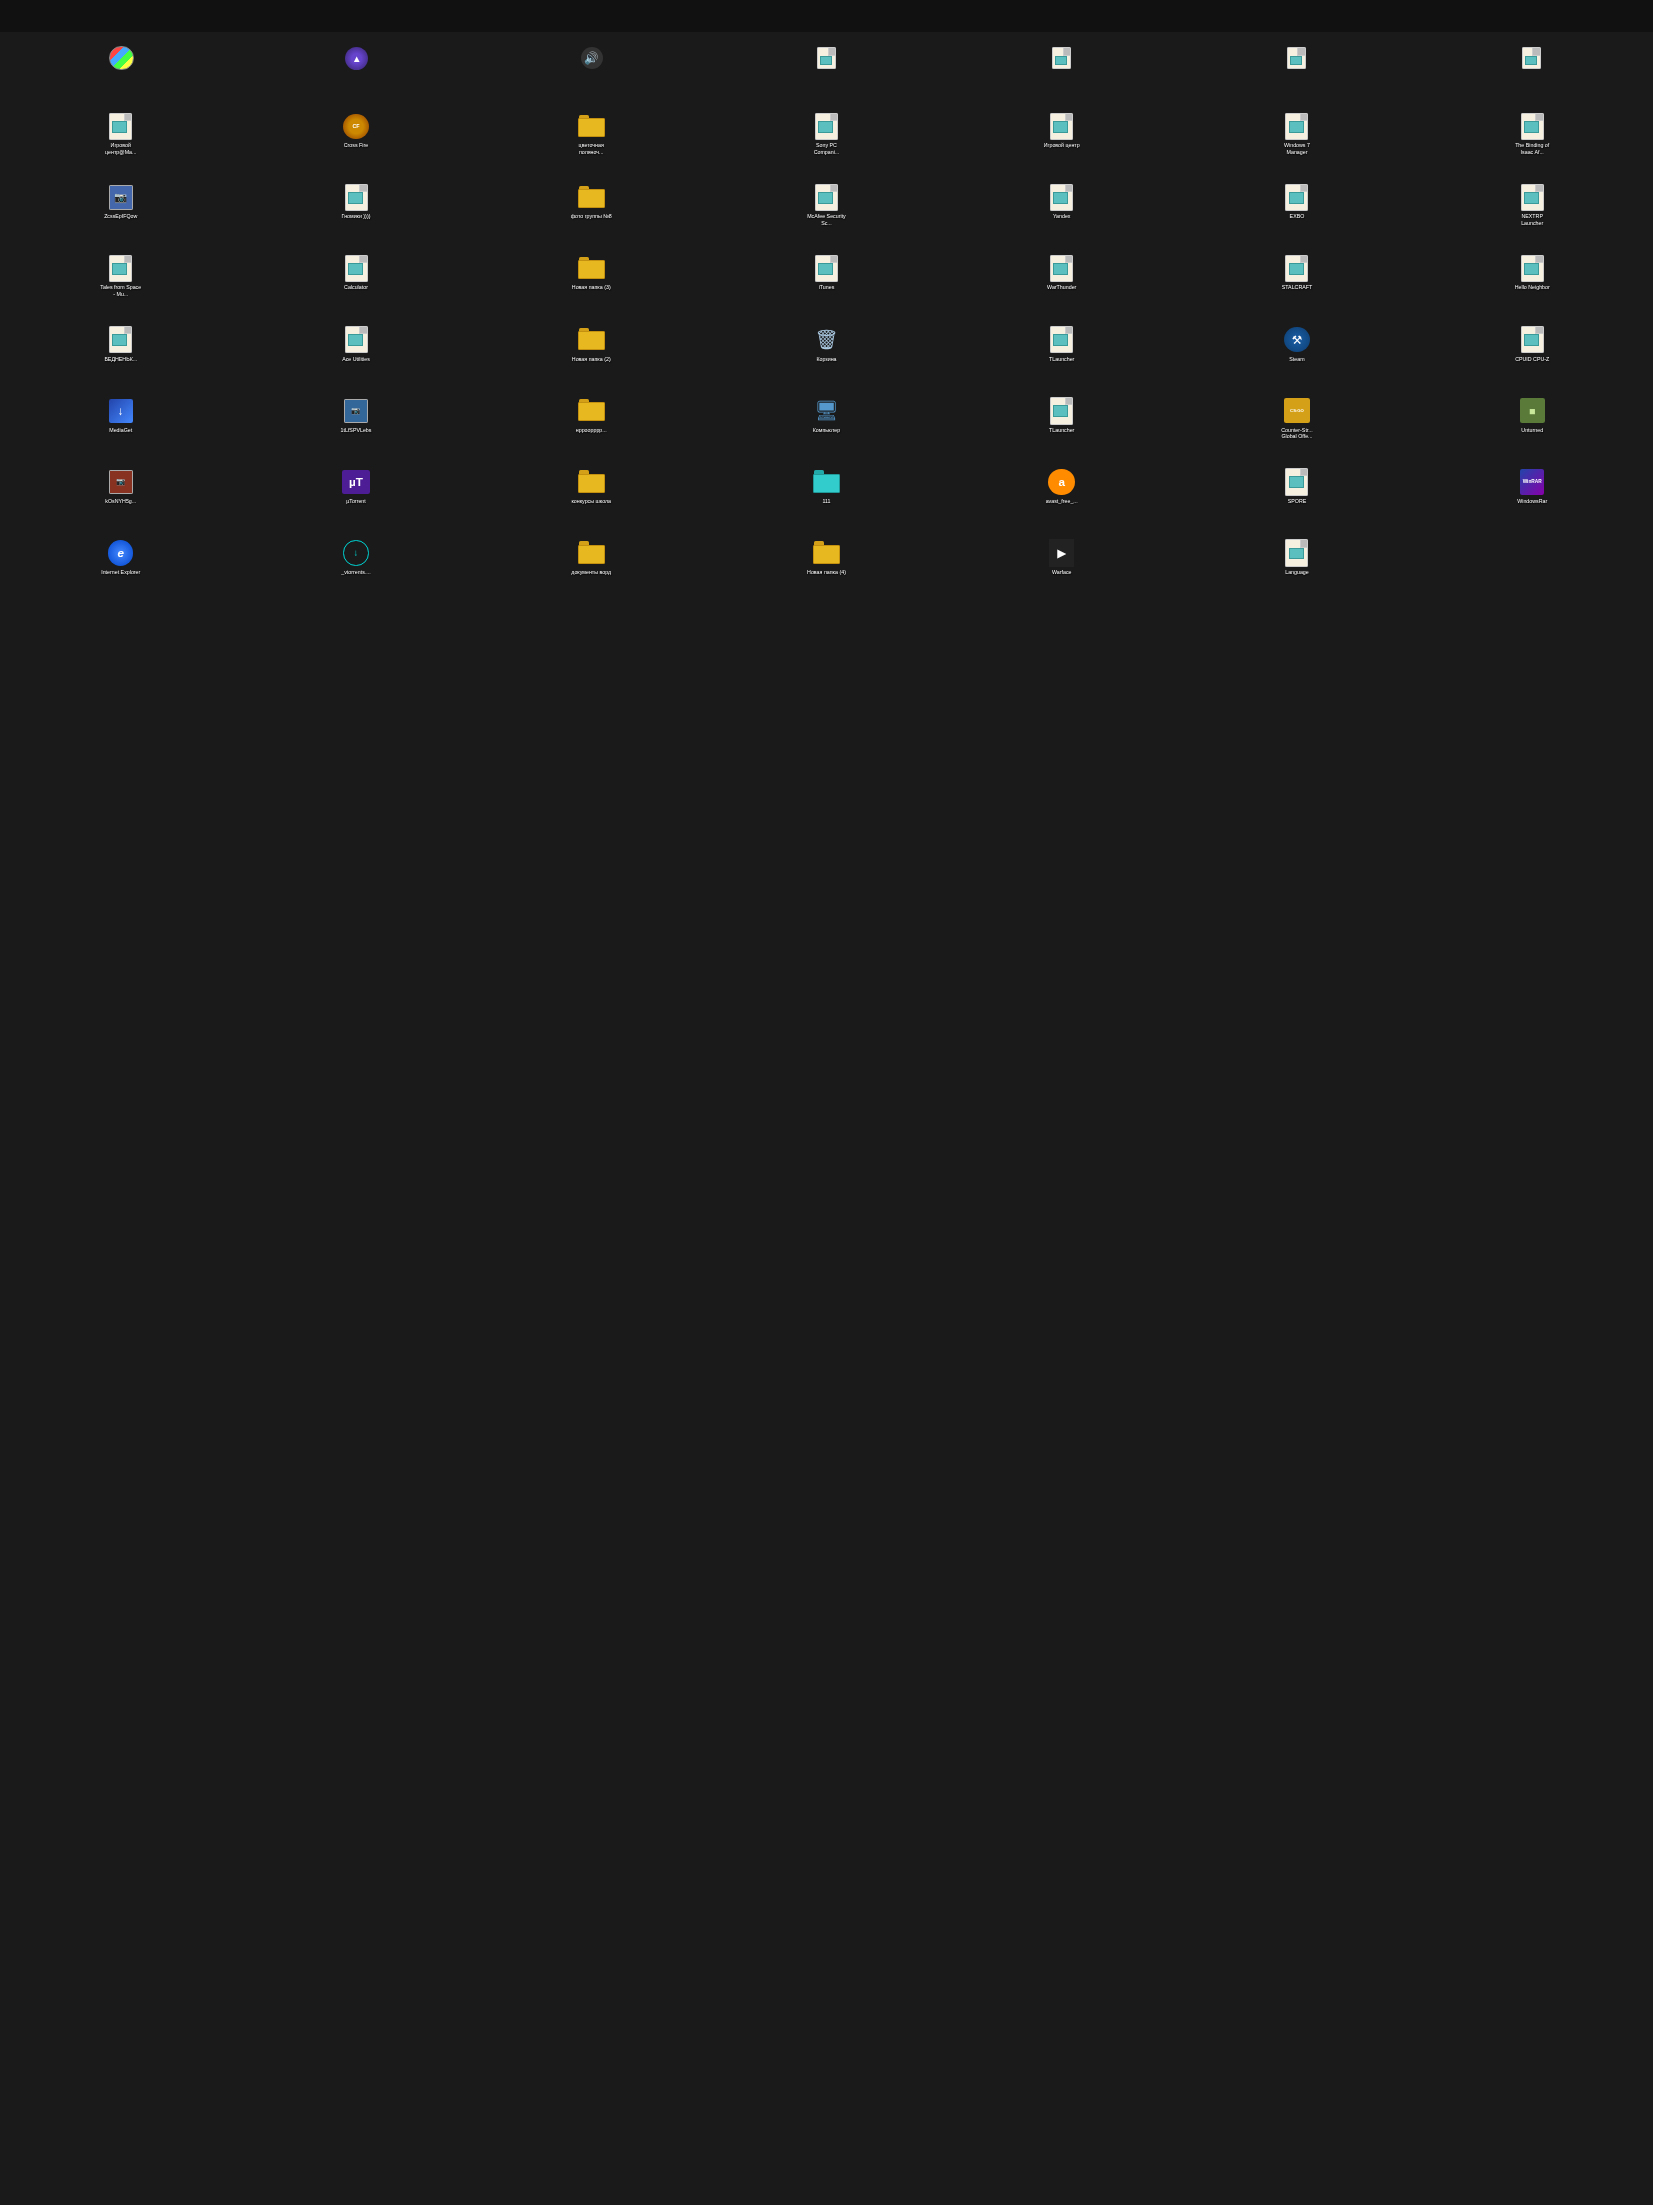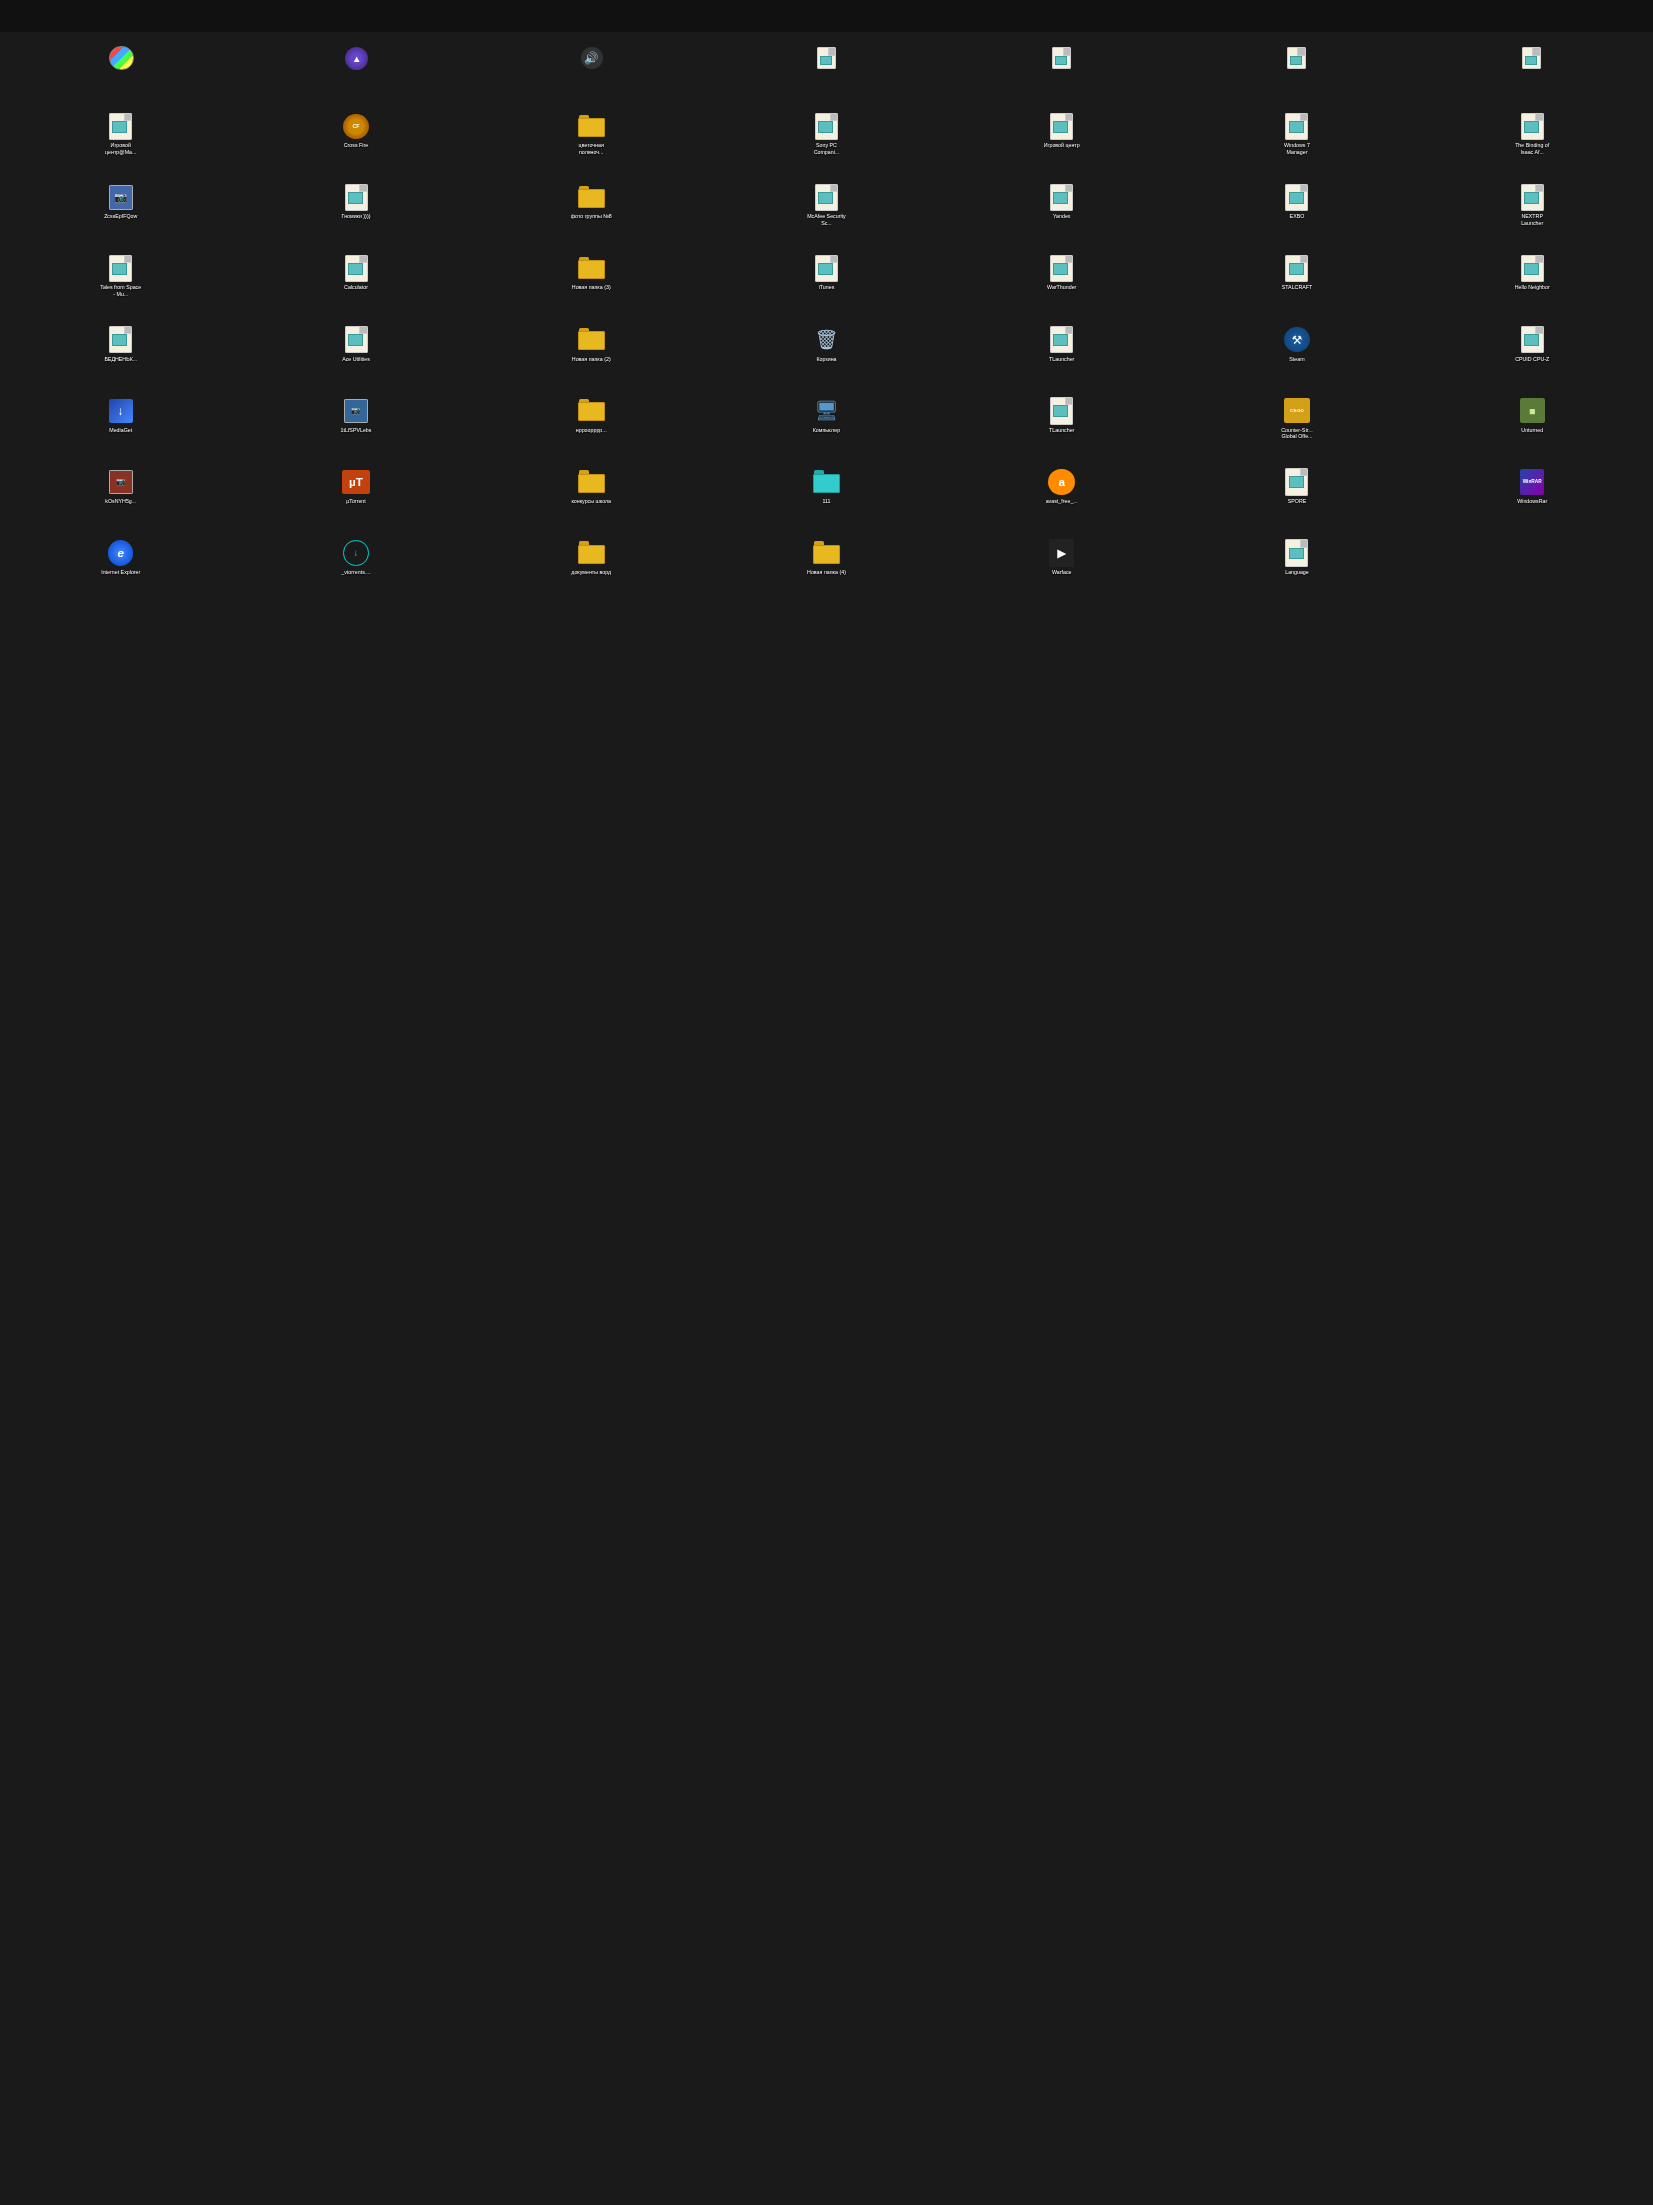--- a/index.html
+++ b/index.html
@@ -265,21 +265,21 @@
       align-items: center;
       justify-content: center;
       color: #fff;
       font-size: 11.7px;
       font-weight: bold;
       font-style: italic;
     }
     .utorrent-icon {
       width: 48px;
       height: 24.4px;
-      background: #c2410c;
+      background: #4c1d95;
       border-radius: 2.1px;
       display: flex;
       align-items: center;
       justify-content: center;
       color: #fff;
       font-size: 11.7px;
       font-weight: bold;
     }
     .mediaget-icon {
       width: 24.4px;

